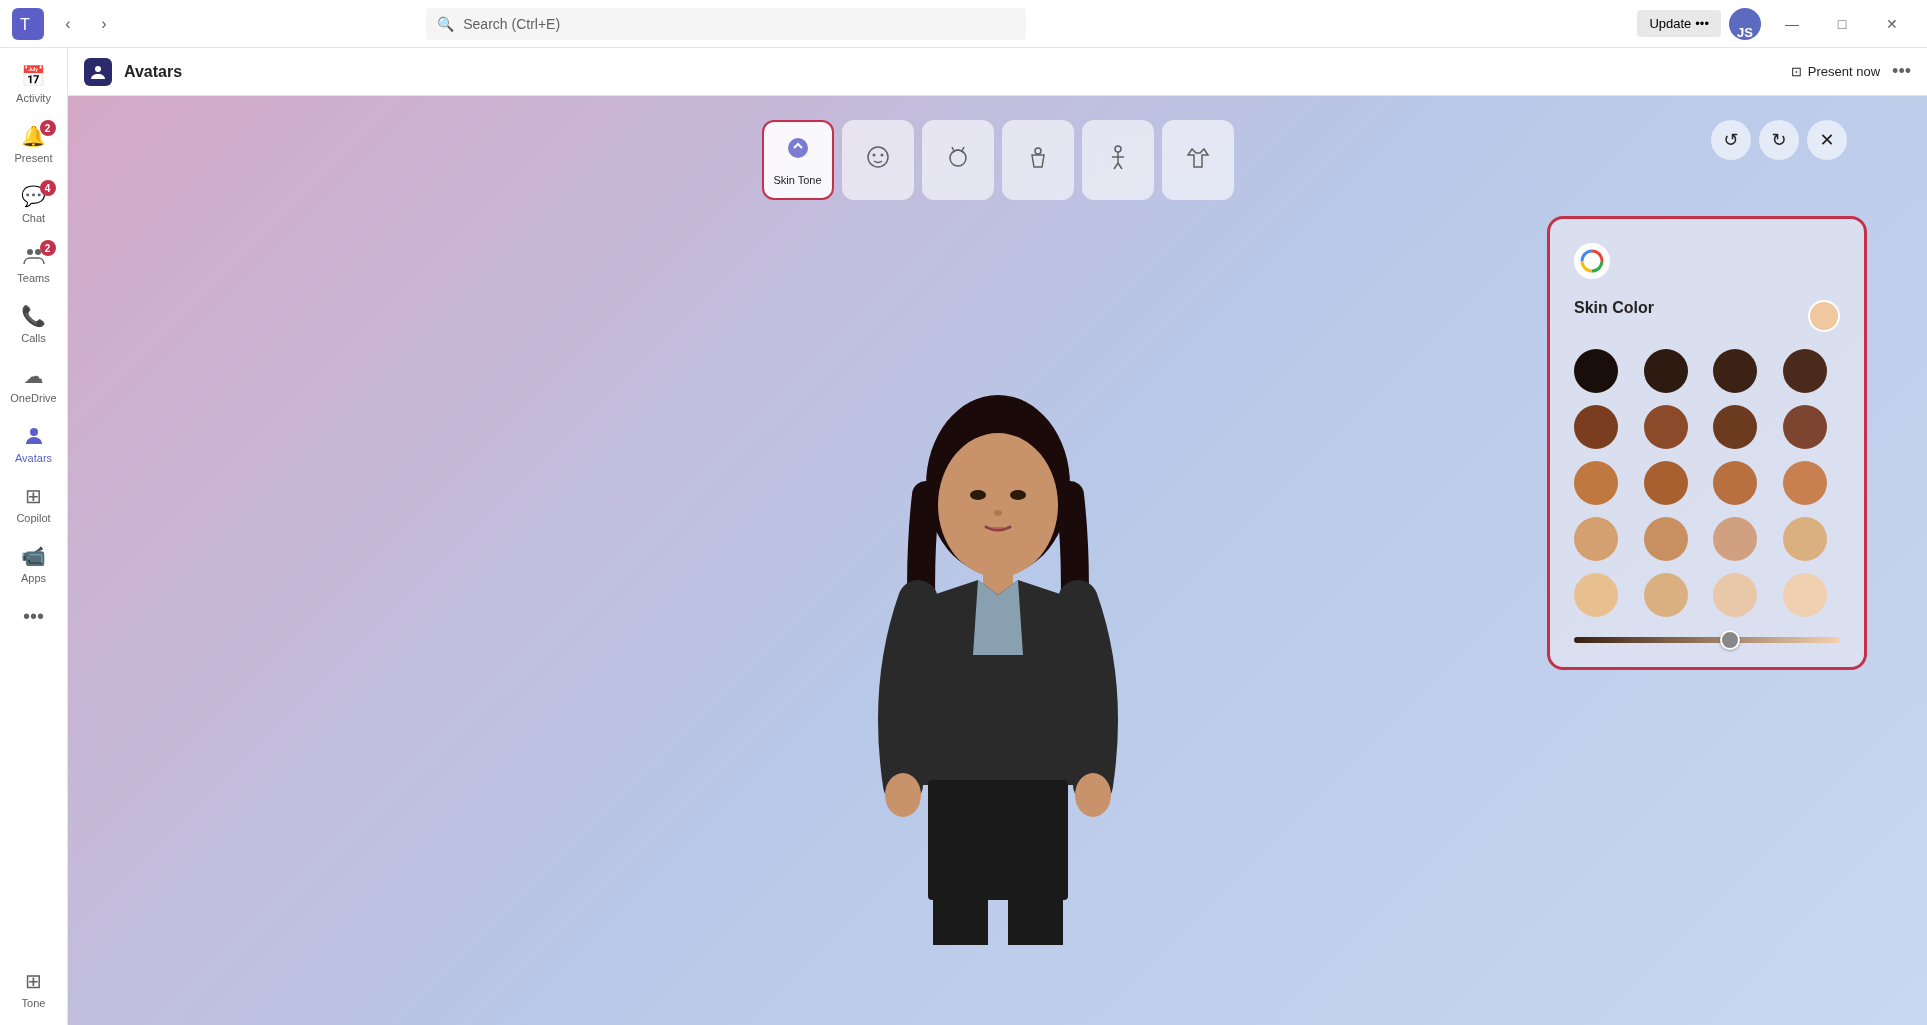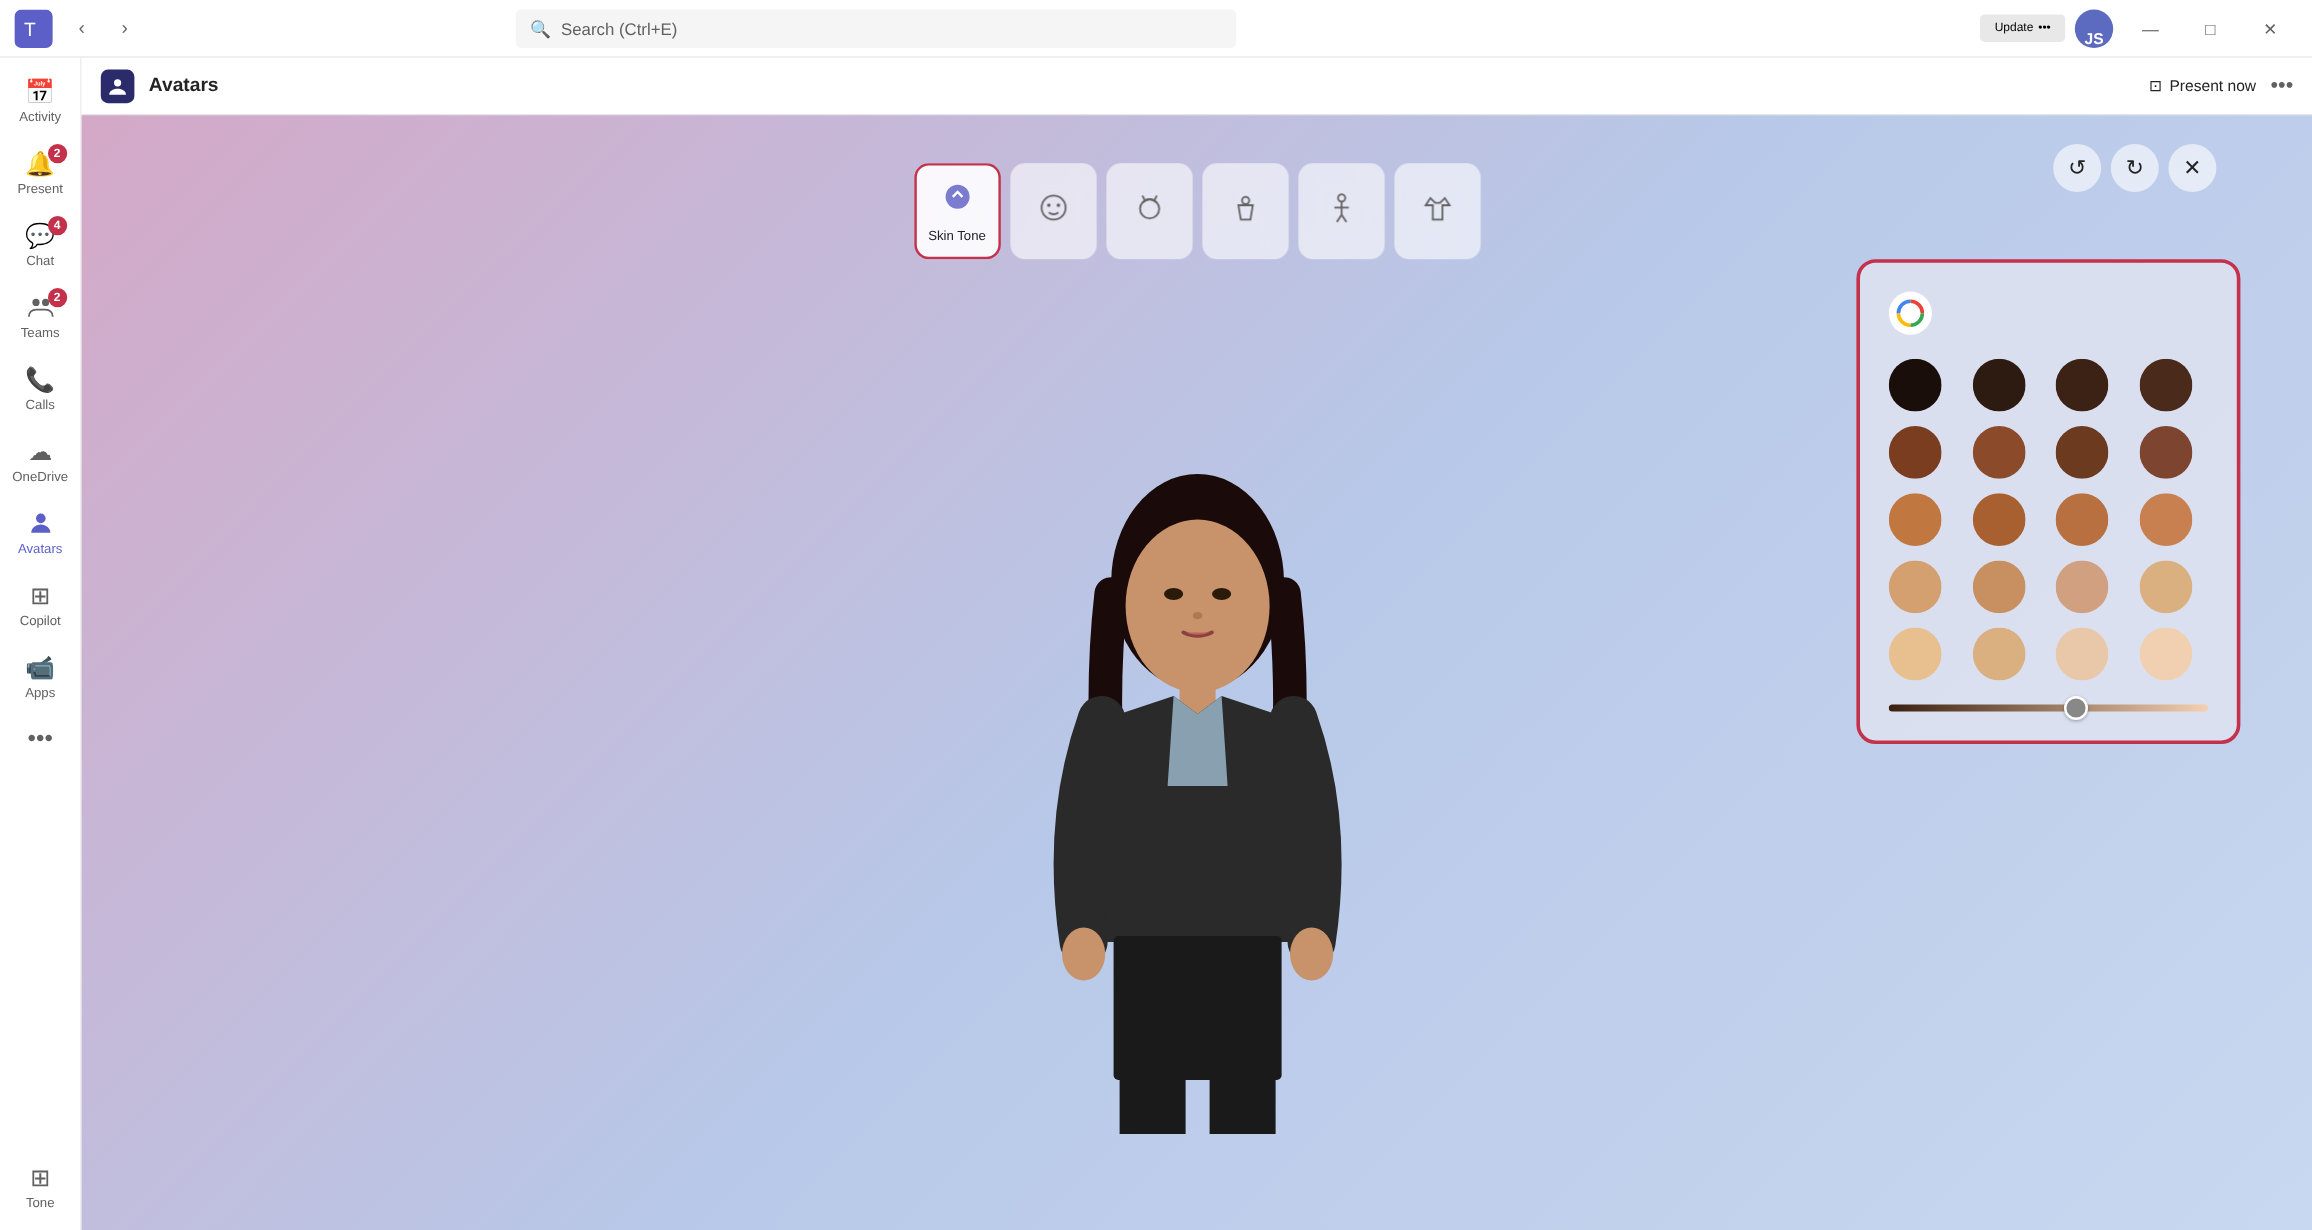--- a/index.html
+++ b/index.html
@@ -56,21 +56,21 @@
       margin-left: auto;
       display: flex;
       align-items: center;
       gap: 8px;
     }
     .update-btn {
       background: #e8e8e8;
       border: none;
       border-radius: 4px;
       padding: 6px 12px;
-      font-size: 10px;
+      font-size: 13px;
       cursor: pointer;
       display: flex; align-items: center; gap: 4px;
     }
     .avatar-btn {
       width: 32px; height: 32px;
       border-radius: 50%;
       background: #5c6bc0;
       overflow: hidden;
       border: none; cursor: pointer;
       display: flex; align-items: flex-end; justify-content: center;
@@ -192,21 +192,21 @@
     .avatar-canvas {
       flex: 1;
       background: linear-gradient(135deg, #d4a8c7 0%, #b8c8e8 50%, #c8d8f0 100%);
       position: relative;
       overflow: hidden;
     }
 
     
     .avatar-toolbar {
       position: absolute;
-      top: 40px;
+      top: 24px;
       left: 50%;
       transform: translateX(-50%);
       display: flex;
       gap: 8px;
       background: transparent;
     }
     .toolbar-item {
       width: 72px; height: 80px;
       border-radius: 12px;
       background: rgba(255,255,255,0.6);
@@ -581,20 +581,24 @@
           <div class="skin-panel-logo">
             <svg width="24" height="24" viewBox="0 0 24 24">
               <circle cx="12" cy="12" r="10" fill="white"></circle>
               <path d="M12 2 A10 10 0 0 1 22 12" stroke="#ea4335" stroke-width="3" fill="none"></path>
               <path d="M22 12 A10 10 0 0 1 12 22" stroke="#34a853" stroke-width="3" fill="none"></path>
               <path d="M12 22 A10 10 0 0 1 2 12" stroke="#fbbc05" stroke-width="3" fill="none"></path>
               <path d="M2 12 A10 10 0 0 1 12 2" stroke="#4285f4" stroke-width="3" fill="none"></path>
             </svg>
           </div>
         </div>
+        <div class="skin-title-row">
+          <span class="skin-panel-title">Skin Color</span>
+          <div class="skin-selected" style="background:#f0c8a0;"></div>
+        </div>
         <div class="color-grid">
 
           <div class="color-swatch" style="background:#1a0e0a;"></div>
           <div class="color-swatch" style="background:#2d1a10;"></div>
           <div class="color-swatch" style="background:#3b2215;"></div>
           <div class="color-swatch" style="background:#4a2a1a;"></div>
 
           <div class="color-swatch" style="background:#7a3d20;"></div>
           <div class="color-swatch" style="background:#8b4a2a;"></div>
           <div class="color-swatch" style="background:#6b3a1f;"></div>

